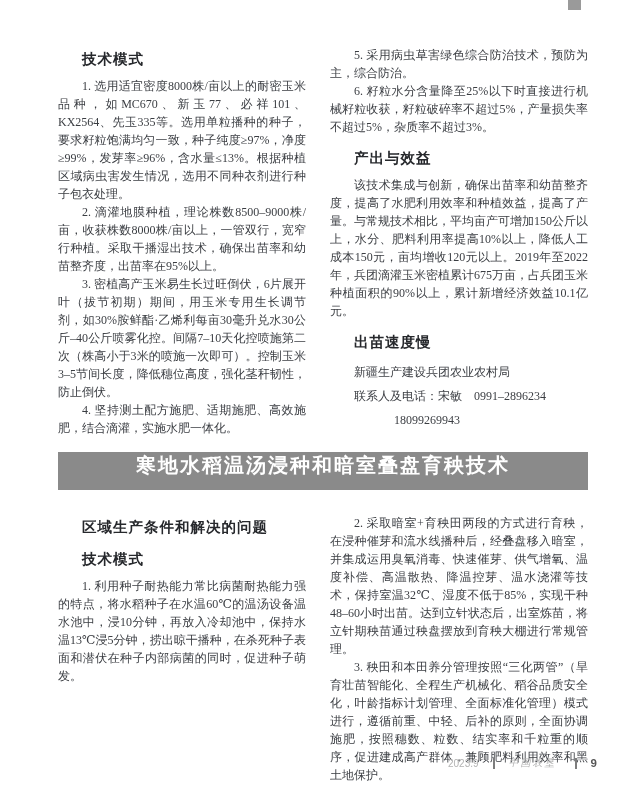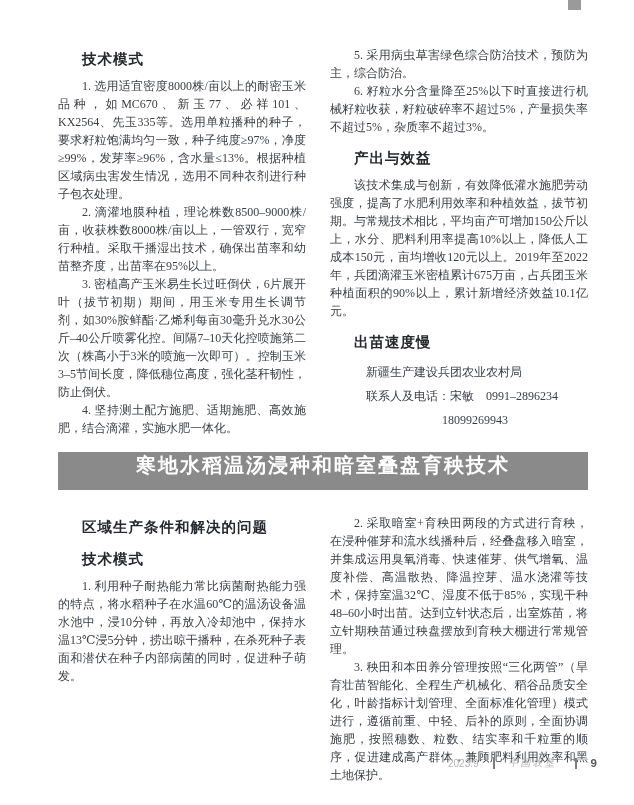--- a/index.html
+++ b/index.html
@@ -28,23 +28,23 @@
     margin: 13px 0 8px 24px;
   }
   .hd.mt0 { margin-top: 4px; }
   p.body {
     font-size: 12px; line-height: 18px;
     text-align: justify; text-indent: 24px;
     color: #3a3d42;
   }
   .unit-line {
     font-size: 12px; line-height: 24px;
-    margin-left: 36px; color: #3a3d42;
+    margin-left: 24px; color: #3a3d42;
   }
-  .unit-line.phone2 { margin-left: 112px; }
+  .unit-line.phone2 { margin-left: 64px; }
   .banner {
     position: absolute; left: 58px; top: 452px;
     width: 530px; height: 38px;
     background: #8a8a8a;
     display: flex; align-items: flex-start; justify-content: center;
   }
   .banner-title {
     font-family: "Liberation Sans", "DejaVu Sans", sans-serif;
     font-size: 20px; font-weight: bold; color: #ffffff;
     letter-spacing: 2px; white-space: nowrap;
@@ -75,21 +75,21 @@
       <h3 class="hd mt0">技术模式</h3>
       <p class="body">1. 选用适宜密度8000株/亩以上的耐密玉米品种，如MC670、新玉77、必祥101、KX2564、先玉335等。选用单粒播种的种子，要求籽粒饱满均匀一致，种子纯度≥97%，净度≥99%，发芽率≥96%，含水量≤13%。根据种植区域病虫害发生情况，选用不同种衣剂进行种子包衣处理。</p>
       <p class="body">2. 滴灌地膜种植，理论株数8500–9000株/亩，收获株数8000株/亩以上，一管双行，宽窄行种植。采取干播湿出技术，确保出苗率和幼苗整齐度，出苗率在95%以上。</p>
       <p class="body">3. 密植高产玉米易生长过旺倒伏，6片展开叶（拔节初期）期间，用玉米专用生长调节剂，如30%胺鲜酯·乙烯利每亩30毫升兑水30公斤–40公斤喷雾化控。间隔7–10天化控喷施第二次（株高小于3米的喷施一次即可）。控制玉米3–5节间长度，降低穗位高度，强化茎秆韧性，防止倒伏。</p>
       <p class="body">4. 坚持测土配方施肥、适期施肥、高效施肥，结合滴灌，实施水肥一体化。</p>
     </div>
     <div class="col-right">
       <p class="body">5. 采用病虫草害绿色综合防治技术，预防为主，综合防治。</p>
       <p class="body">6. 籽粒水分含量降至25%以下时直接进行机械籽粒收获，籽粒破碎率不超过5%，产量损失率不超过5%，杂质率不超过3%。</p>
       <h3 class="hd">产出与效益</h3>
-      <p class="body">该技术集成与创新，有效降低灌水施肥劳动强度，提高了水肥利用效率和种植效益，拔节初期。与常规技术相比，平均亩产可增加150公斤以上，水分、肥料利用率提高10%以上，降低人工成本150元，亩均增收120元以上。2019年至2022年，兵团滴灌玉米密植累计675万亩，占兵团玉米种植面积的90%以上，累计新增经济效益10.1亿元。</p>
+      <p class="body">该技术集成与创新，确保出苗率和幼苗整齐度，提高了水肥利用效率和种植效益，提高了产量。与常规技术相比，平均亩产可增加150公斤以上，水分、肥料利用率提高10%以上，降低人工成本150元，亩均增收120元以上。2019年至2022年，兵团滴灌玉米密植累计675万亩，占兵团玉米种植面积的90%以上，累计新增经济效益10.1亿元。</p>
       <h3 class="hd">出苗速度慢</h3>
       <p class="unit-line">新疆生产建设兵团农业农村局</p>
       <p class="unit-line">联系人及电话：宋敏　0991–2896234</p>
       <p class="unit-line phone2">18099269943</p>
     </div>
   </div>
 
   <div class="banner">
     <span class="banner-title">寒地水稻温汤浸种和暗室叠盘育秧技术</span>
   </div>

